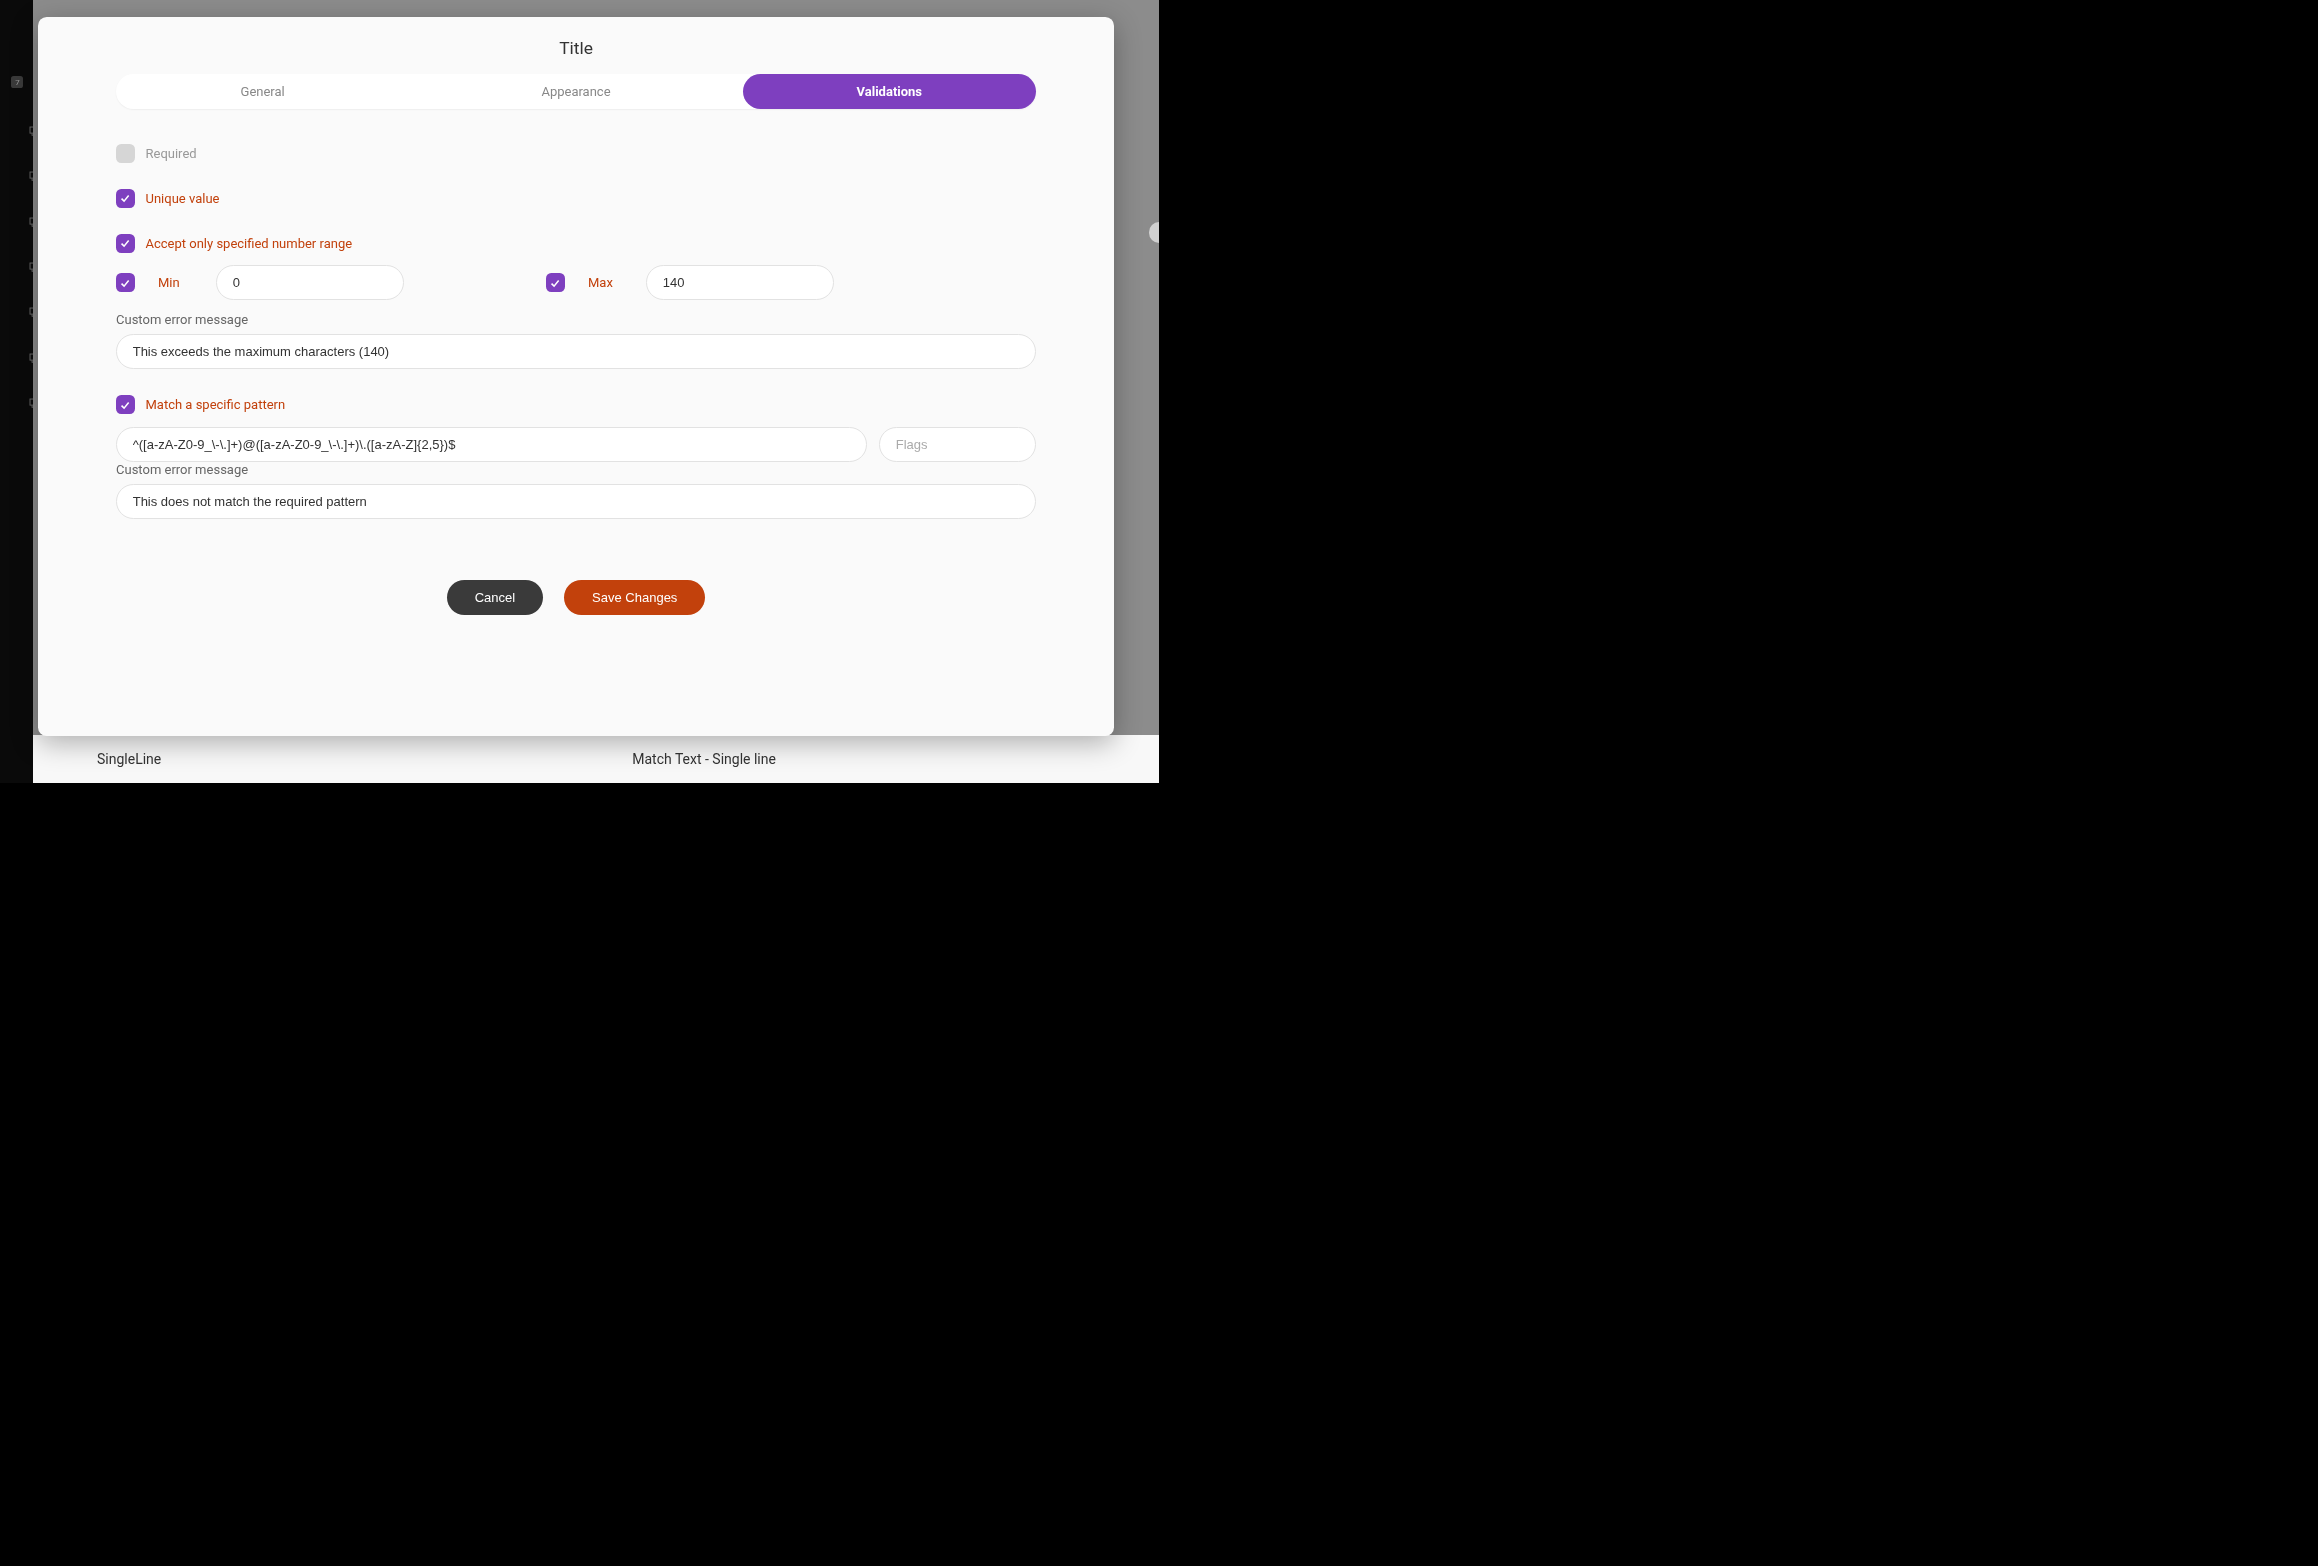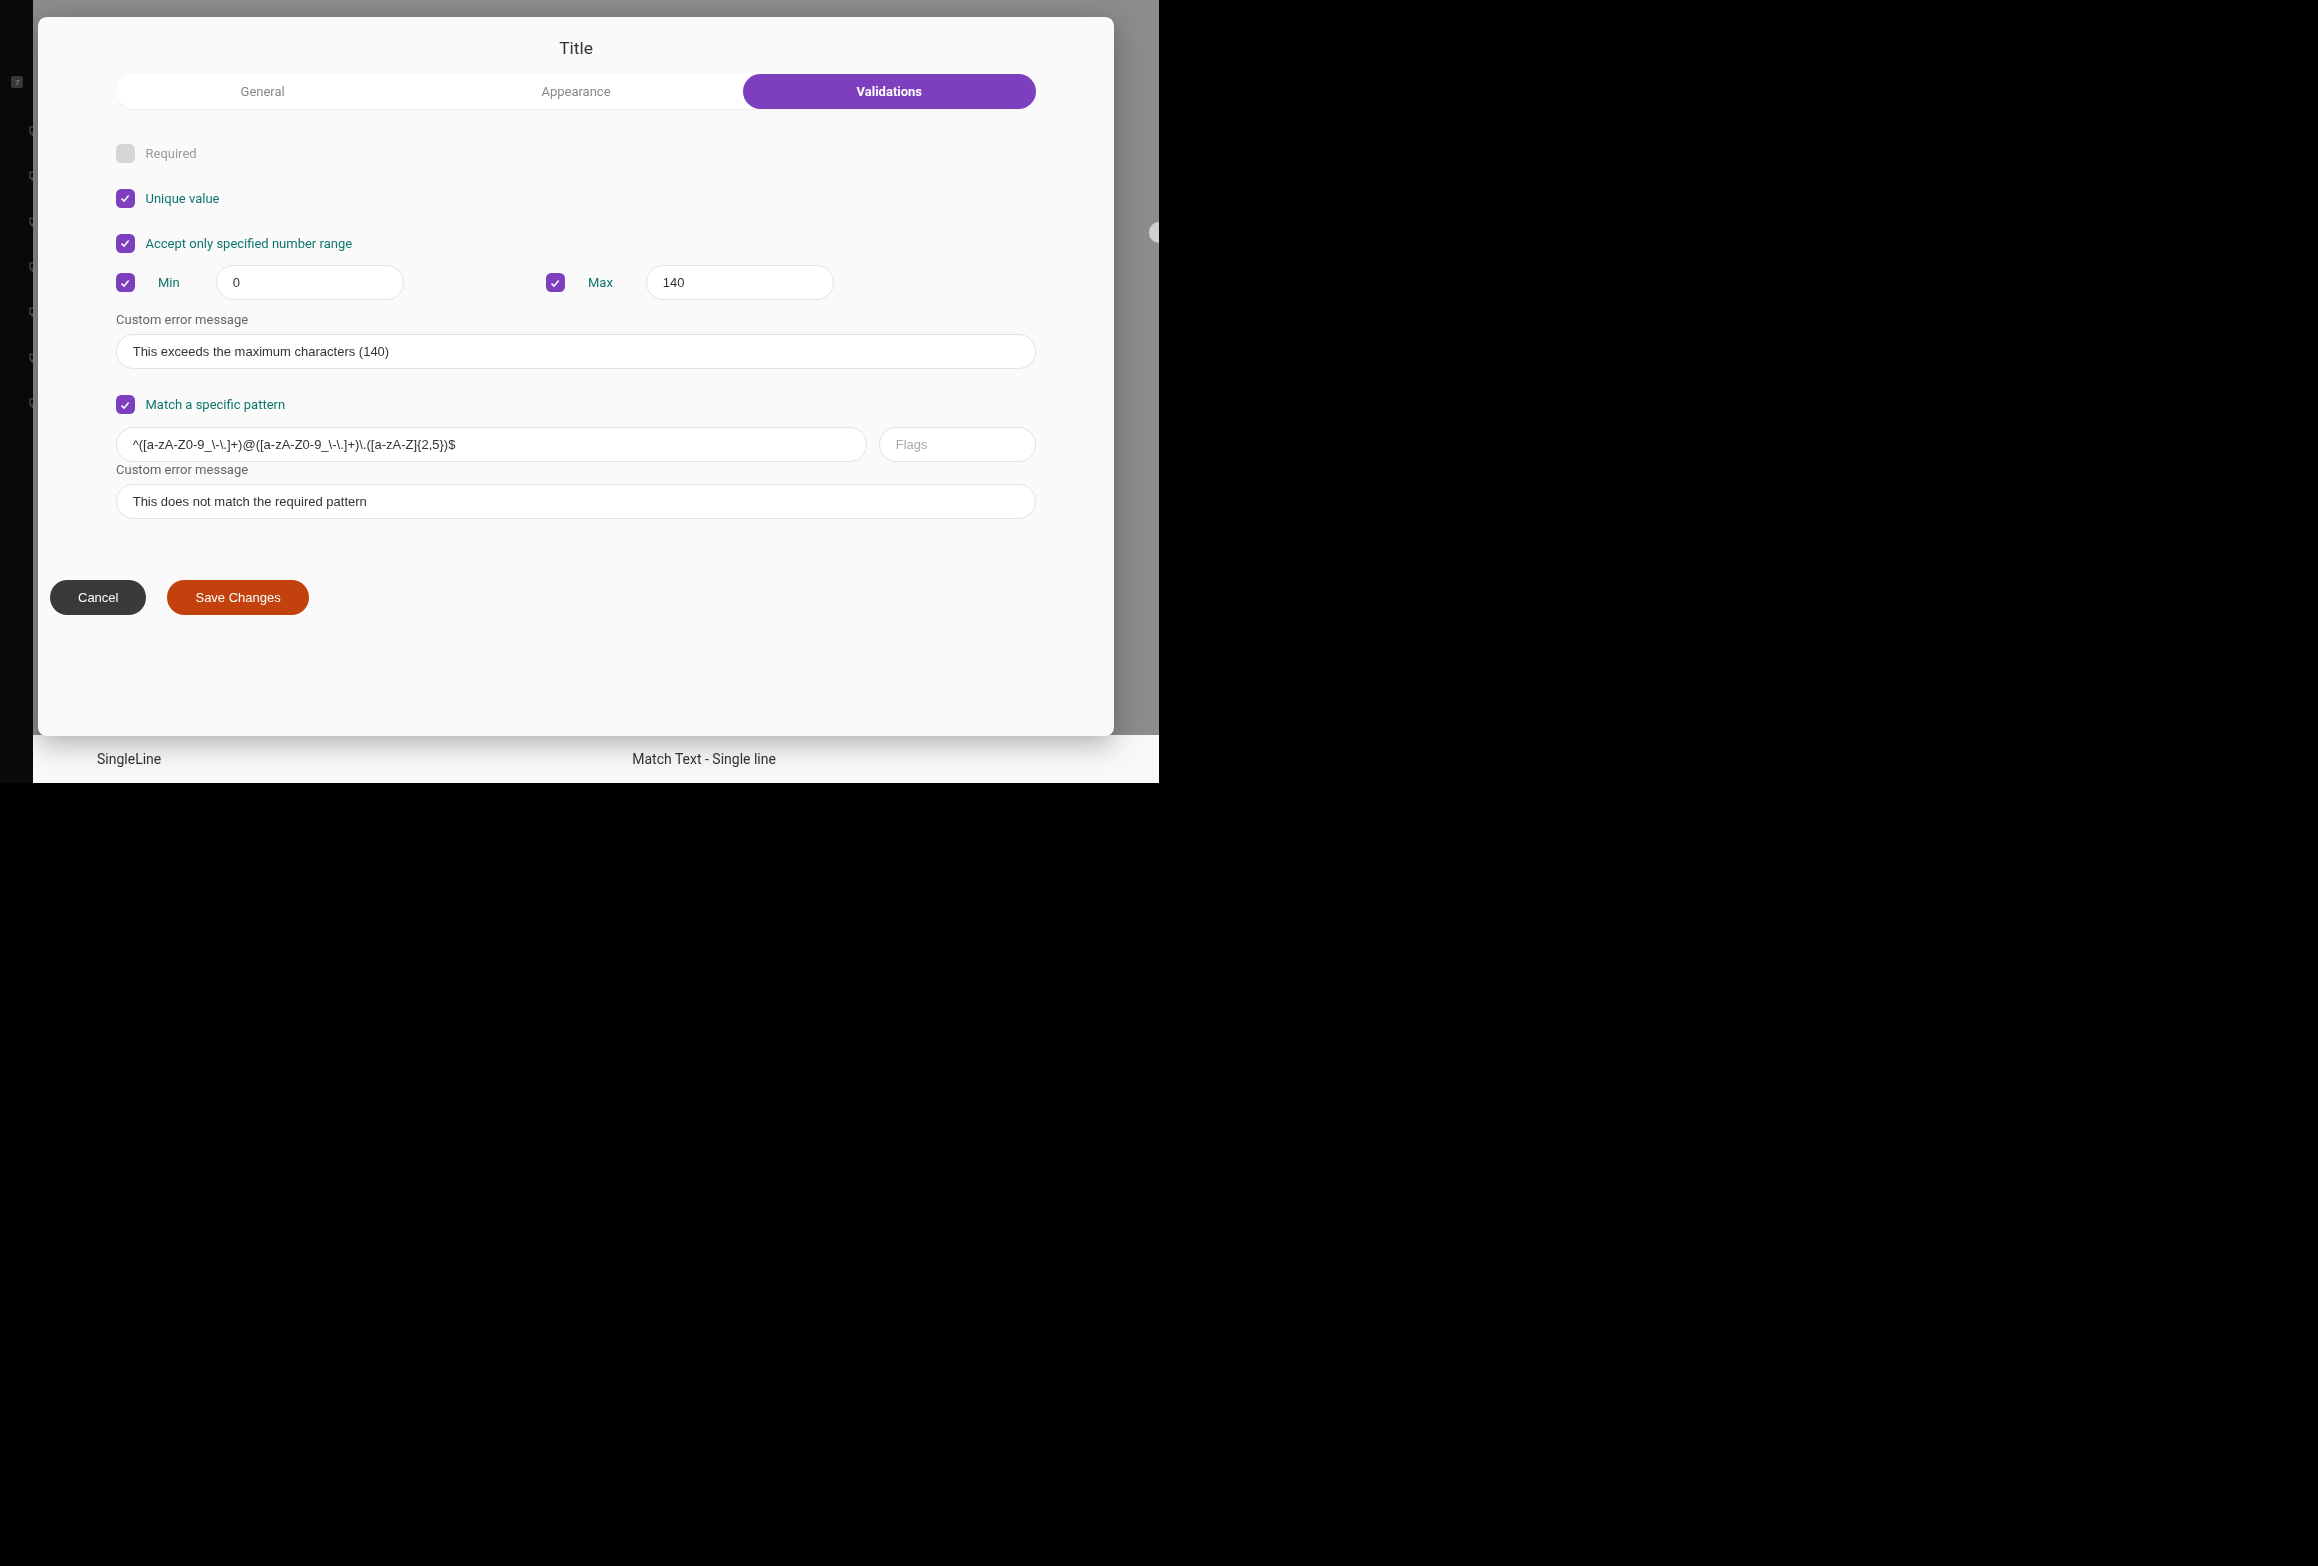--- a/index.html
+++ b/index.html
@@ -125,21 +125,21 @@
   background: #7e3fbf;
 }
 .checkbox.checked svg {
   width: 12.2px; height: 12.2px;
   stroke: #fff;
   stroke-width: 3;
   fill: none;
 }
 .check-label {
   font-size: 13px;
-  color: #0f766e;
+  color: #c2410c;
 }
 .check-label.muted { color: #999; }
 .range-row {
   display: flex;
   align-items: center;
   gap: 23px;
   margin-bottom: 12.2px;
 }
 .range-row .spacer { width: 96px; }
 .input-pill {
@@ -162,20 +162,21 @@
   color: #666;
   margin-bottom: 7px;
 }
 .pattern-row {
   display: flex;
   gap: 12px;
   margin-bottom: 0;
 }
 .modal-footer {
   display: flex;
+  justify-content: center;
   gap: 21px;
   margin-top: 61px;
 }
 .btn {
   height: 35px;
   padding: 0 28px;
   border: none;
   border-radius: 17.4px;
   font-size: 13px;
   cursor: pointer;

